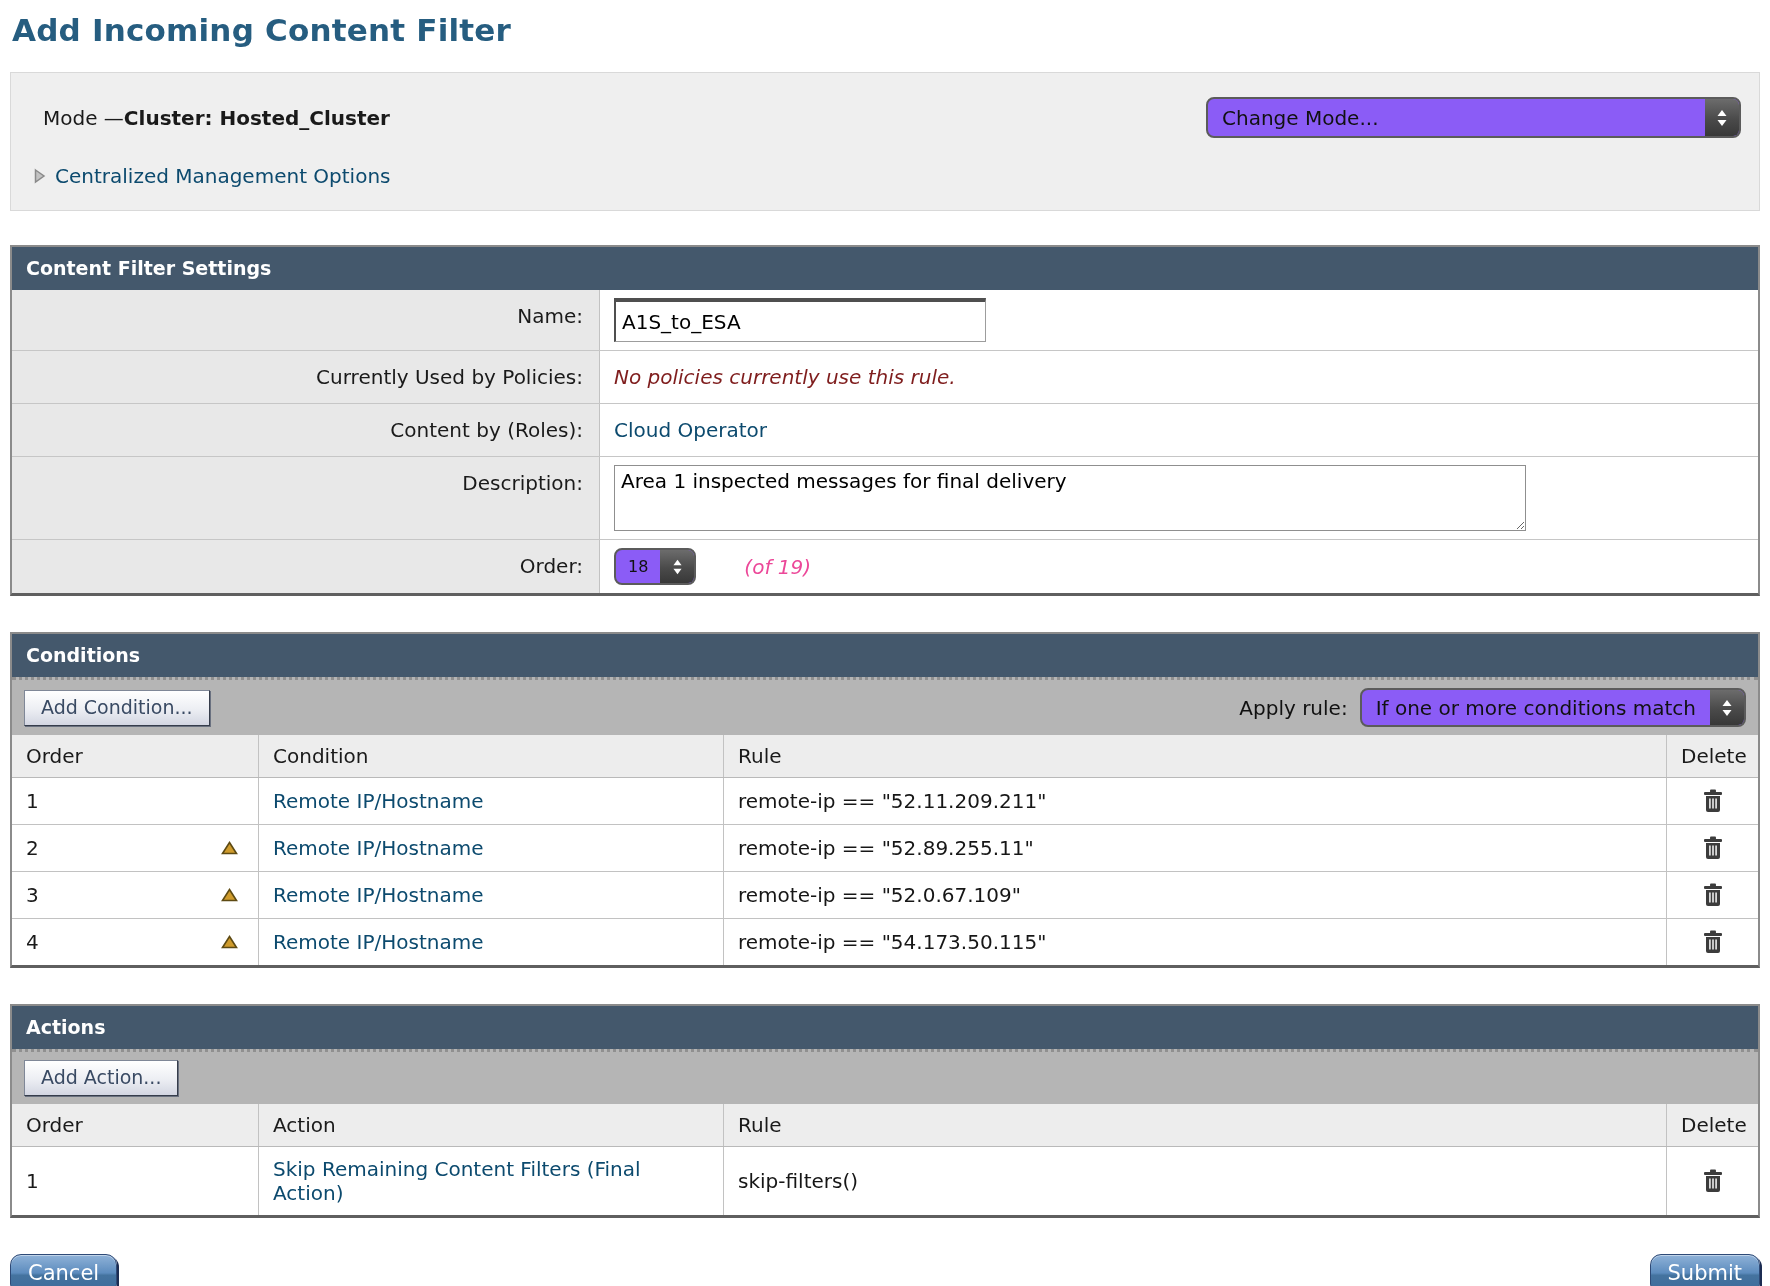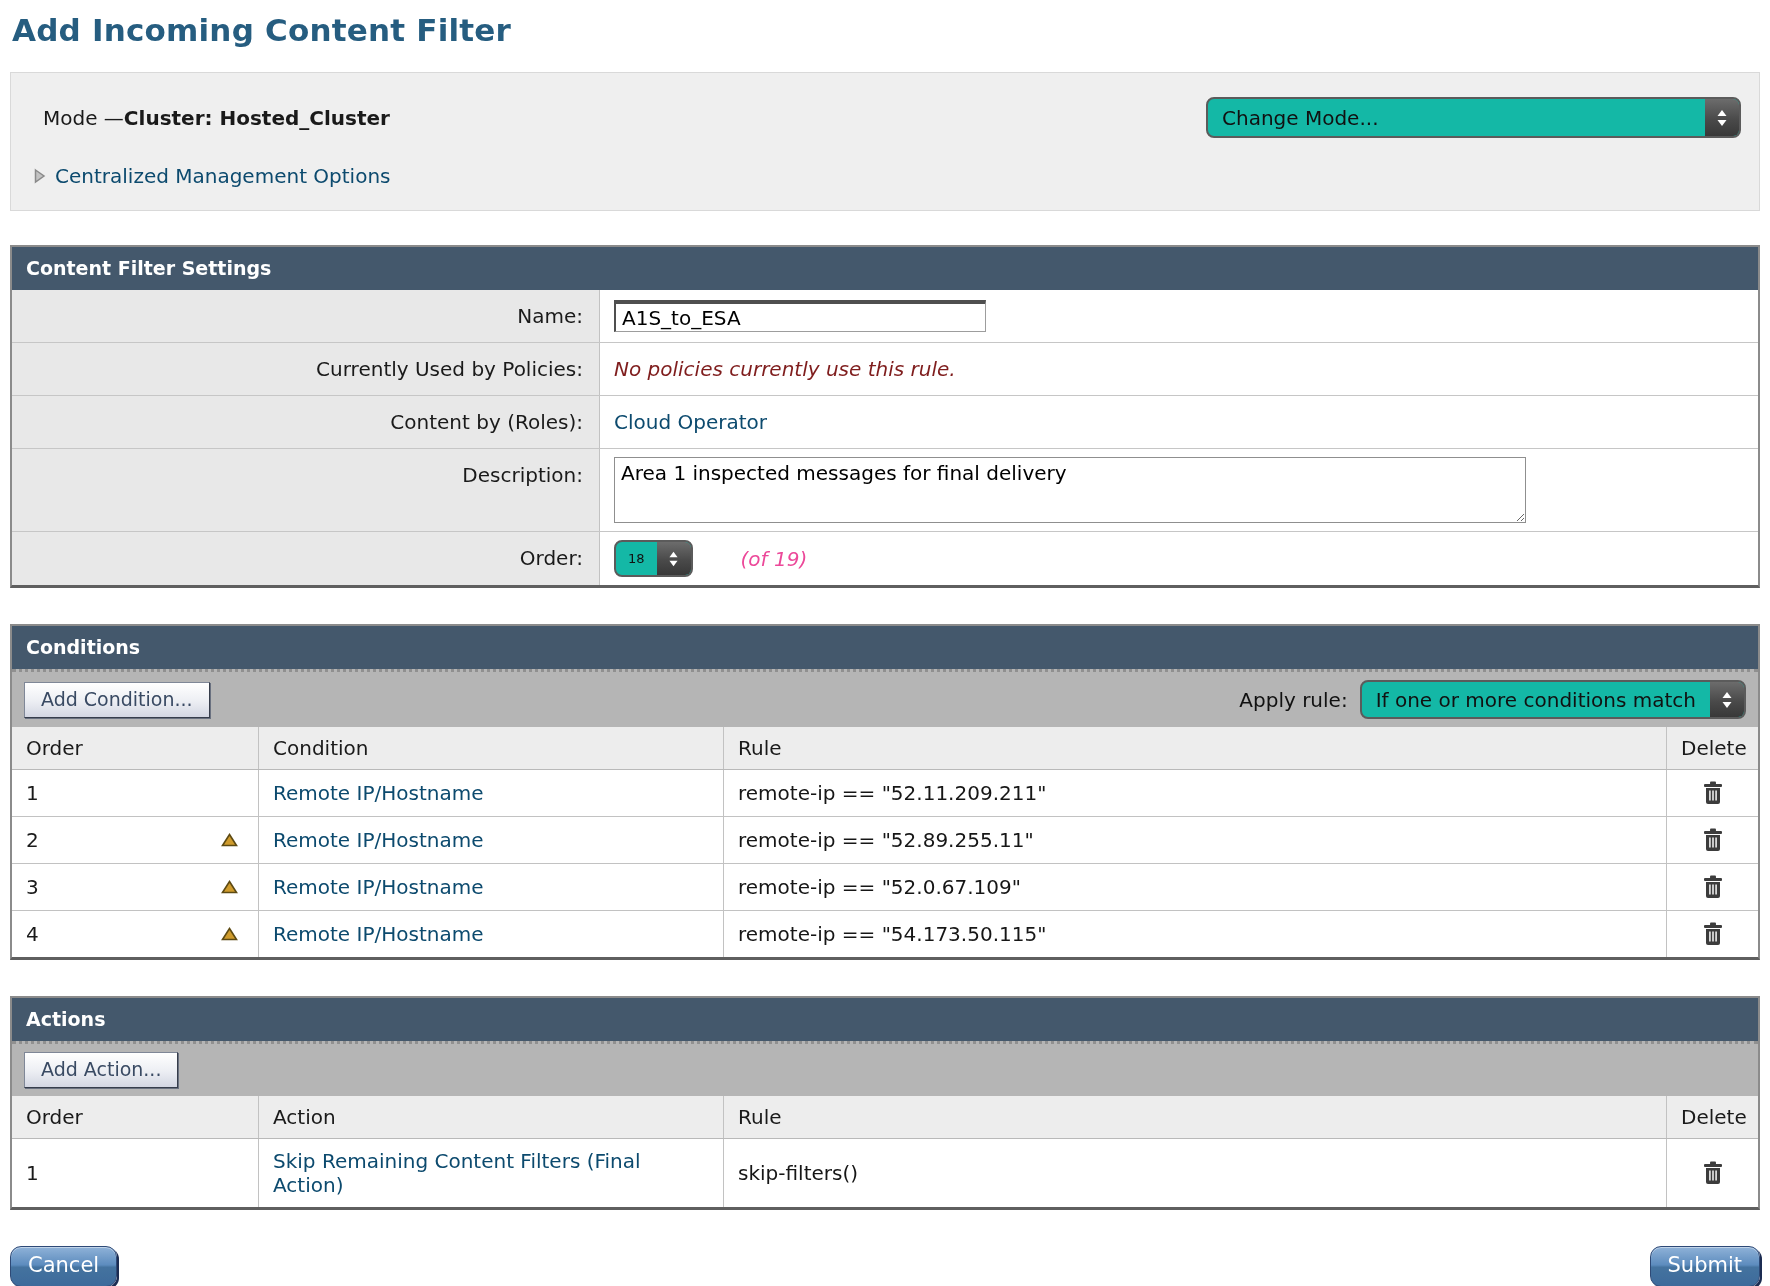--- a/index.html
+++ b/index.html
@@ -29,21 +29,21 @@
   .mode-line { display: flex; justify-content: space-between; align-items: center; }
   .mode-text { font-size: 20px; padding-left: 14px; }
   .mode-text b { font-weight: bold; }
   .mgmt-line { margin: 26px 0 6px 4px; display: flex; align-items: center; gap: 9px; }
   .teal-link { color: #0c4a6e; text-decoration: none; font-size: 20px; cursor: pointer; }
 
   
   .mselect {
     display: inline-flex;
     align-items: stretch;
-    background: #14b8a6;
+    background: #8b5cf6;
     border: 2px solid #5b5b5b;
     border-radius: 8px;
     overflow: hidden;
     cursor: pointer;
   }
   .mselect .mselect-label {
     display: flex; align-items: center;
     padding: 0 14px;
     font-size: 20px;
     color: #111;
@@ -52,21 +52,21 @@
   }
   .mselect .stepper {
     width: 34px;
     background: linear-gradient(180deg, #6c6c6c 0%, #4a4a4a 55%, #383838 100%);
     display: flex; align-items: center; justify-content: center;
     border-radius: 0 5px 5px 0;
   }
   .sel-changemode { width: 535px; height: 41px; }
   .sel-applyrule  { height: 39px; }
   .sel-order      { height: 37px; }
-  .sel-order .mselect-label { padding: 0 12px; font-size: 13px; }
+  .sel-order .mselect-label { padding: 0 12px; font-size: 16px; }
 
   
   .panel {
     border: 2px solid #8b8b8b;
     border-bottom: 3px solid #5f5f5f;
     margin-bottom: 36px;
   }
   .panel-header {
     background: #44586c;
     color: #ffffff;
@@ -84,21 +84,21 @@
     background: #e8e8e8;
     border-right: 1px solid #c2c2c2;
     text-align: right;
     padding: 14px 16px;
     font-size: 20px;
   }
   .form-value { flex: 1; background: #ffffff; padding: 8px 14px; display: flex; align-items: center; gap: 14px; }
   .form-value.top { align-items: flex-start; }
 
   .name-input {
-    width: 372px; height: 32px;
+    width: 372px; height: 44px;
     font-family: "DejaVu Sans", "Liberation Sans", sans-serif;
     font-size: 20px;
     padding: 2px 6px;
     border: 1px solid #9d9d9d;
     border-top: 4px solid #4f4f4f;
     border-left: 2px solid #4f4f4f;
     background: #fff;
   }
   .desc-textarea {
     width: 912px; height: 66px;

